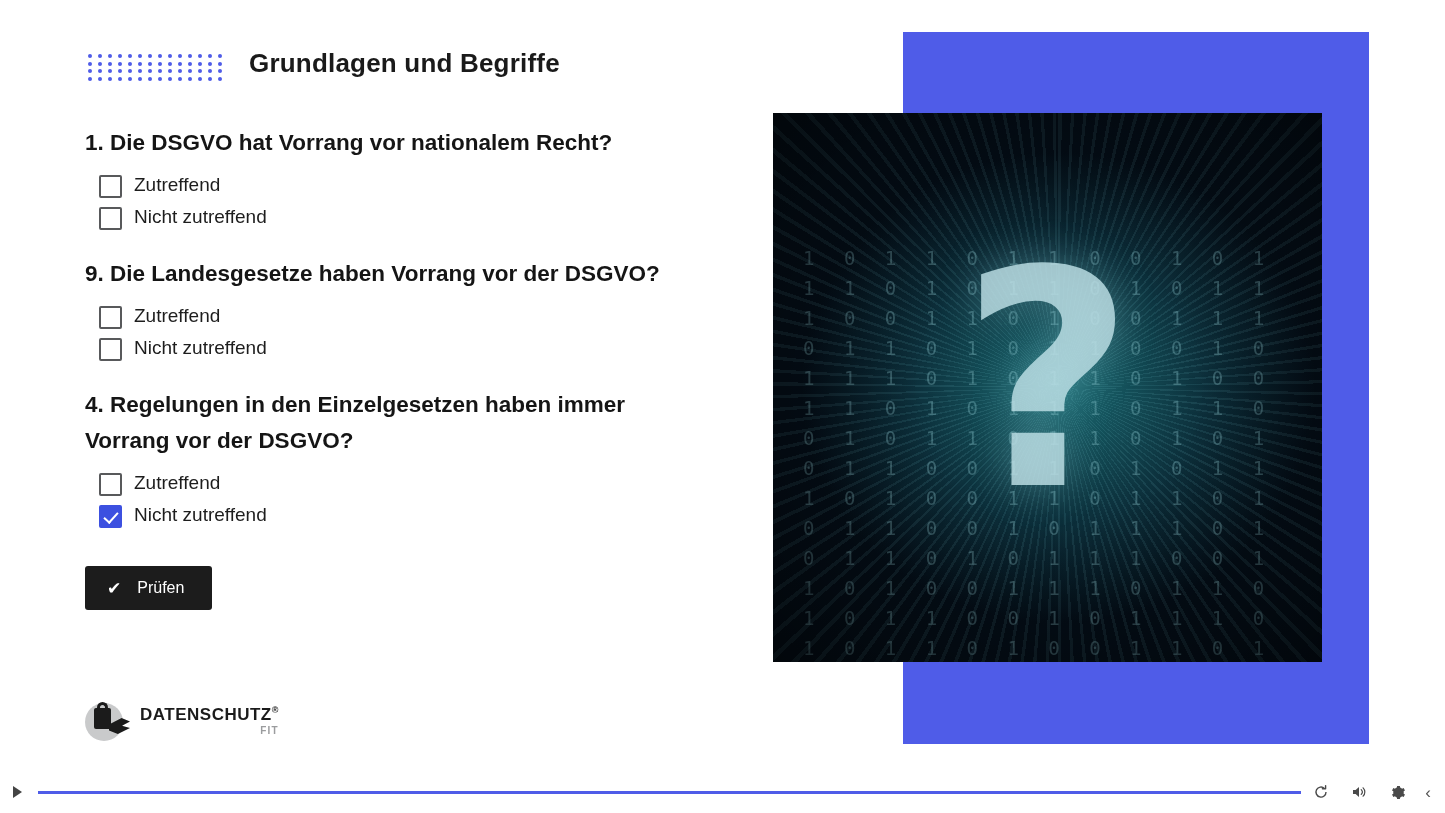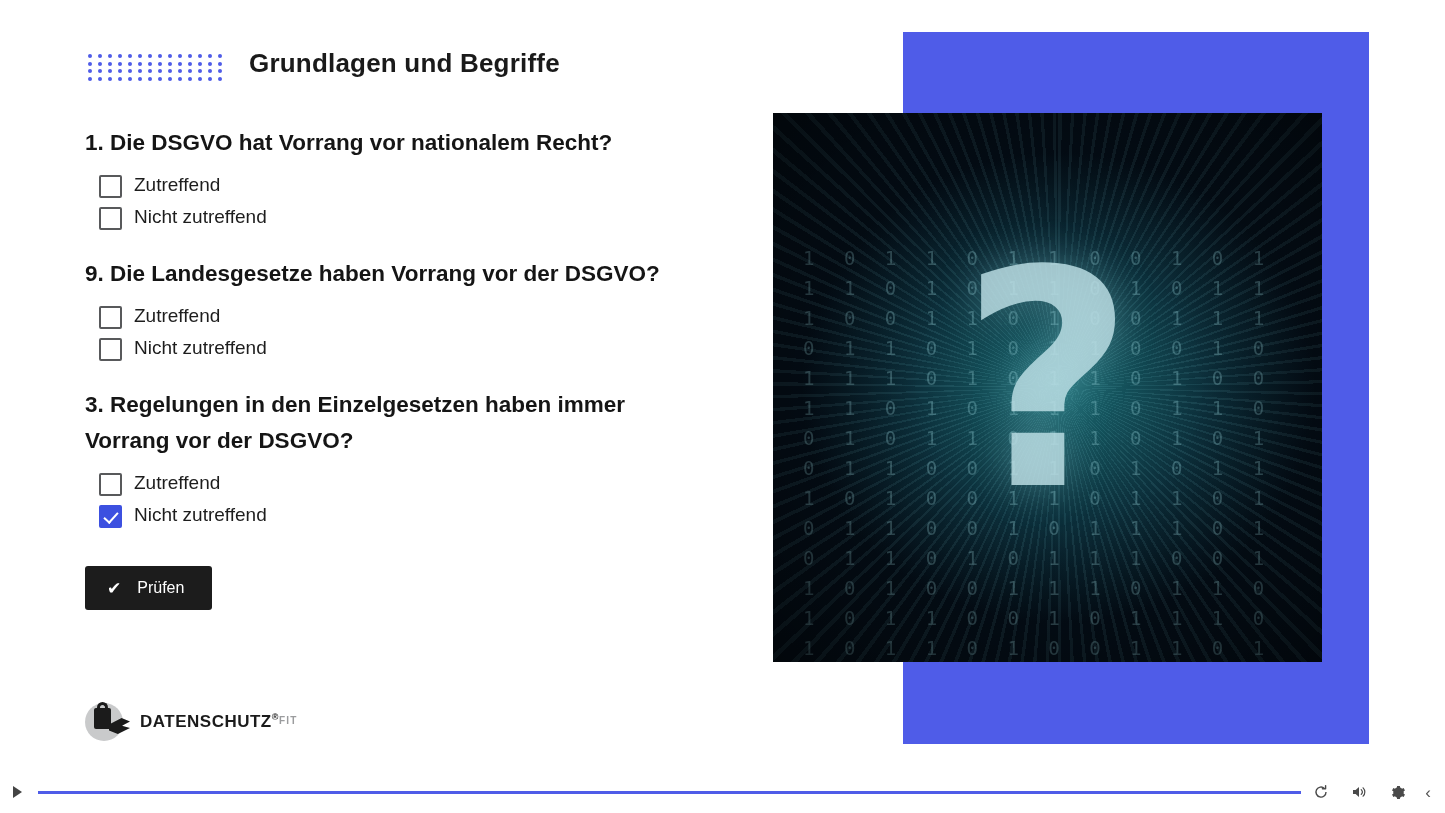--- a/index.html
+++ b/index.html
@@ -171,21 +171,21 @@
     border-bottom: none;
     border-radius: 7px 7px 0 0;
   }
   .logo .mark .swoosh {
     position: absolute;
     left: 24px; top: 18px;
     width: 21px; height: 16px;
     background: #1b1b1b;
     clip-path: polygon(0 40%, 60% 0, 100% 22%, 62% 48%, 100% 62%, 42% 100%, 0 78%);
   }
-  .logo .words { display: flex; flex-direction: row; line-height: 1; }
+  .logo .words { display: flex; flex-direction: column; line-height: 1; align-items: flex-end; }
   .logo .words .w1 {
     font-size: 17px;
     font-weight: bold;
     color: #1b1b1b;
     letter-spacing: .5px;
   }
   .logo .words .w1 sup { font-size: 9px; vertical-align: super; }
   .logo .words .w2 {
     font-size: 10px;
     font-weight: bold;
@@ -400,21 +400,21 @@
           <span class="box"></span>
           <span class="label">Zutreffend</span>
         </div>
         <div class="option">
           <span class="box"></span>
           <span class="label">Nicht zutreffend</span>
         </div>
       </div>
 
       <div class="q-block q3">
-        <p class="question">3. Regelungen in den Einzelgesetzen haben immer Vorrang vor der DSGVO?</p>
+        <p class="question">4. Regelungen in den Einzelgesetzen haben immer Vorrang vor der DSGVO?</p>
         <div class="option">
           <span class="box"></span>
           <span class="label">Zutreffend</span>
         </div>
         <div class="option">
           <span class="box checked"></span>
           <span class="label">Nicht zutreffend</span>
         </div>
       </div>
 

